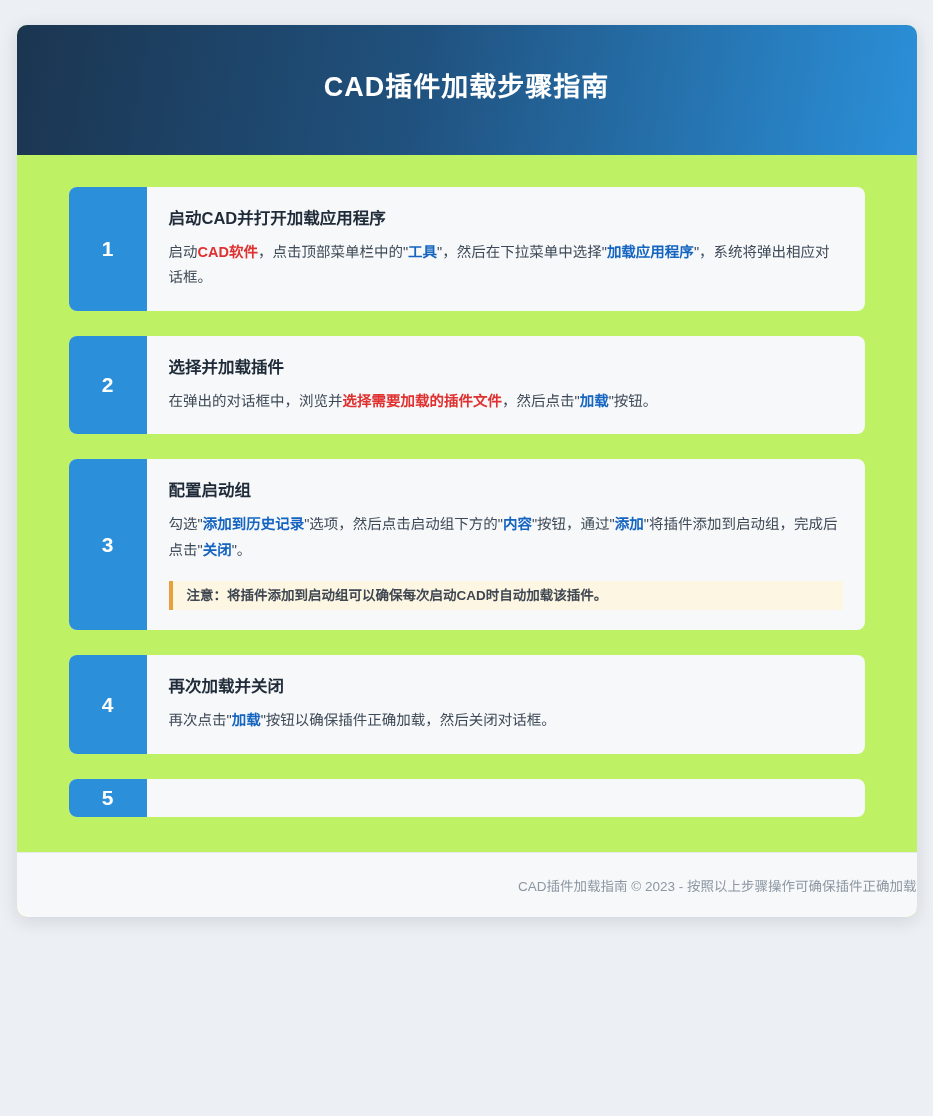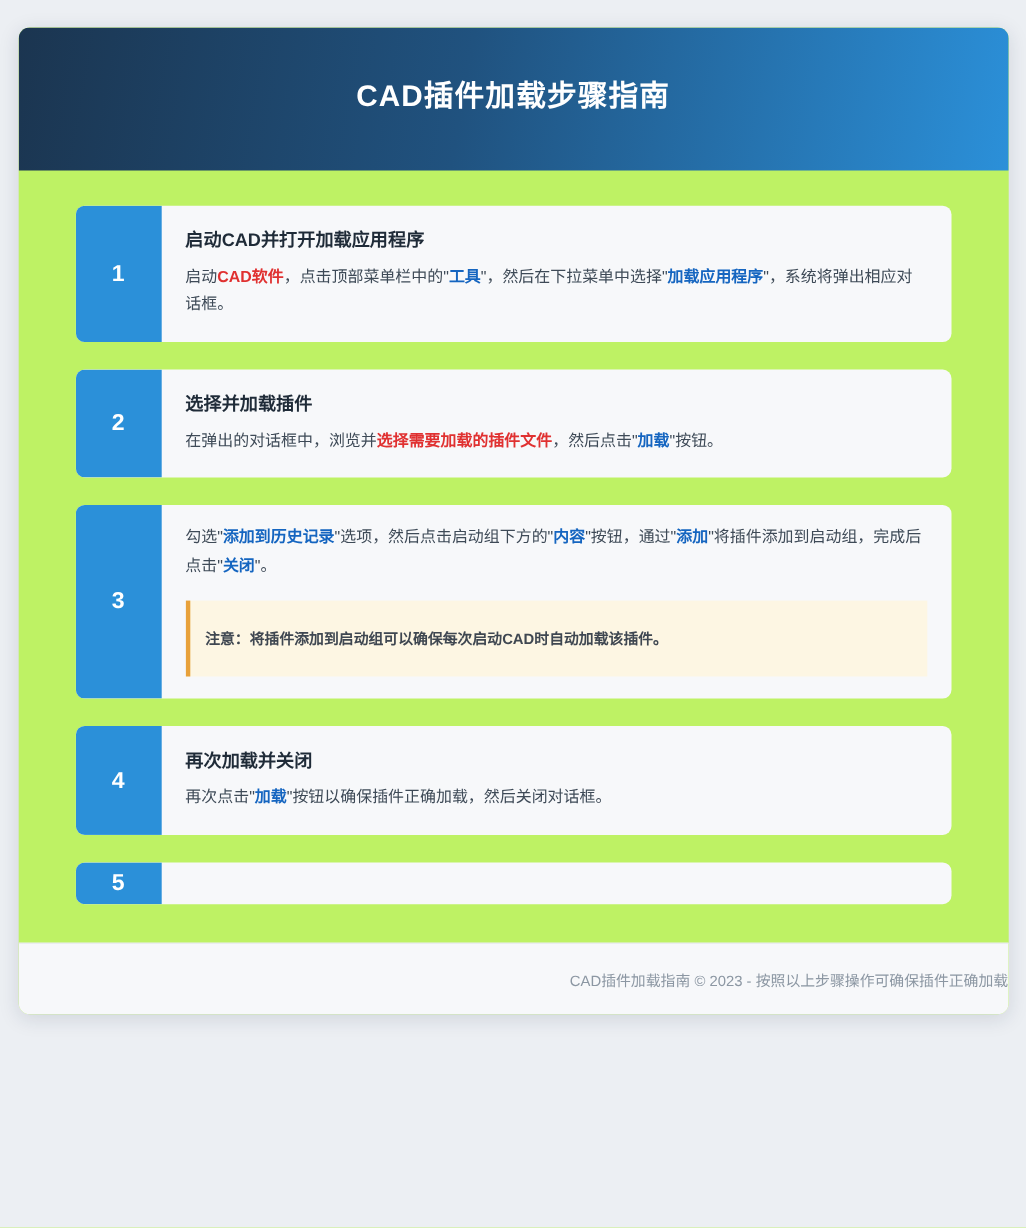--- a/index.html
+++ b/index.html
@@ -81,21 +81,21 @@
     font-size: 14.5px;
     line-height: 1.75;
     color: #3e4a57;
   }
   .hl-blue { color: #1565c0; font-weight: bold; }
   .hl-red  { color: #e03131; font-weight: bold; }
   .note {
     margin-top: 18px;
     background: #fdf6e3;
     border-left: 4px solid #e8a13a;
-    padding: 24px 14px;
+    padding: 4px 14px;
     font-size: 13.5px;
     font-weight: bold;
     color: #3f4751;
     line-height: 1.6;
   }
   
   .footer {
     border-top: 1px solid #e6e9ee;
     background: #f7f8fa;
     text-align: right;
@@ -124,20 +124,21 @@
       <div class="step">
         <div class="step-num">2</div>
         <div class="step-body">
           <div class="step-title">选择并加载插件</div>
           <div class="step-text"><span>在弹出的对话框中，浏览并</span><span class="hl-red">选择需要加载的插件文件</span><span>，然后点击"</span><span class="hl-blue">加载</span><span>"按钮。</span></div>
         </div>
       </div>
       <div class="step">
         <div class="step-num">3</div>
         <div class="step-body">
+          <div class="step-title">配置启动组</div>
           <div class="step-text"><span>勾选"</span><span class="hl-blue">添加到历史记录</span><span>"选项，然后点击启动组下方的"</span><span class="hl-blue">内容</span><span>"按钮，通过"</span><span class="hl-blue">添加</span><span>"将插件添加到启动组，完成后点击"</span><span class="hl-blue">关闭</span><span>"。</span></div>
           <div class="note">注意：将插件添加到启动组可以确保每次启动CAD时自动加载该插件。</div>
         </div>
       </div>
       <div class="step">
         <div class="step-num">4</div>
         <div class="step-body">
           <div class="step-title">再次加载并关闭</div>
           <div class="step-text"><span>再次点击"</span><span class="hl-blue">加载</span><span>"按钮以确保插件正确加载，然后关闭对话框。</span></div>
         </div>

